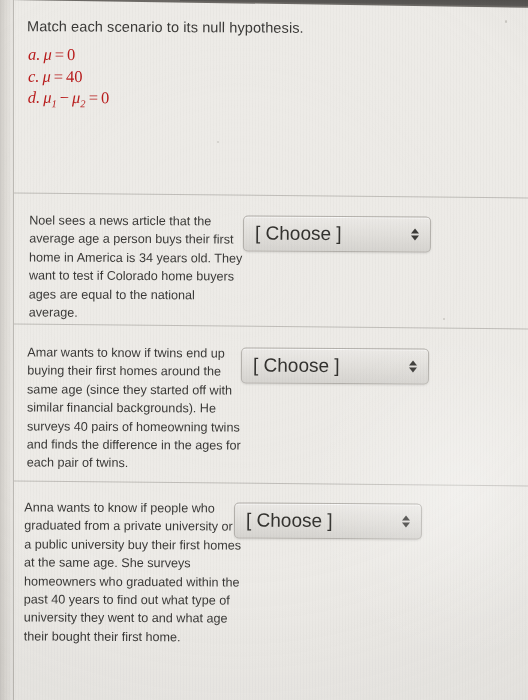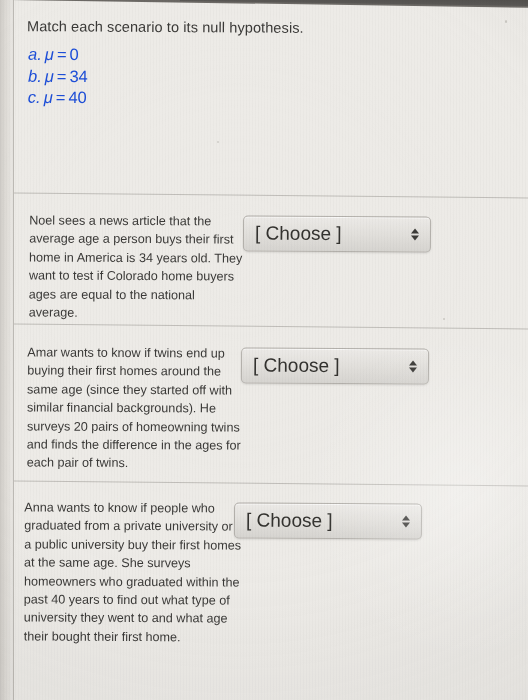--- a/index.html
+++ b/index.html
@@ -105,23 +105,23 @@
     z-index: 20;
   }
 
   .math-list {
     position: absolute;
     left: 28px;
     top: 44px;
     transform: rotate(0.3deg);
   }
   .math-item {
-    font-family: Liberation Sans, sans-serif;
+    font-family: Liberation Serif, serif;
     font-size: 16.5px;
-    color: #1d4ed8;
+    color: #b91c1c;
     height: 21.5px;
     line-height: 21.5px;
     white-space: nowrap;
   }
   .math-item .lbl {
     font-style: italic;
     margin-right: 3px;
   }
   .math-item .var {
     font-style: italic;
@@ -198,44 +198,44 @@
 
   <div id="content">
 
     <div class="title">Match each scenario to its null hypothesis.</div>
 
     <div class="math-list">
       <div class="math-item">
         <span class="lbl">a.</span><span class="expr"><span class="var">μ</span><span class="op">=</span>0</span>
       </div>
       <div class="math-item">
-        <span class="lbl">b.</span><span class="expr"><span class="var">μ</span><span class="op">=</span>34</span>
+        <span class="lbl">c.</span><span class="expr"><span class="var">μ</span><span class="op">=</span>40</span>
       </div>
       <div class="math-item">
-        <span class="lbl">c.</span><span class="expr"><span class="var">μ</span><span class="op">=</span>40</span>
+        <span class="lbl">d.</span><span class="expr"><span class="var">μ</span><sub>1</sub><span class="op">−</span><span class="var">μ</span><sub>2</sub><span class="op">=</span>0</span>
       </div>
     </div>
 
     <div class="sep" style="top:195px; transform: rotate(0.55deg);"></div>
     <div class="sep" style="top:326px; transform: rotate(0.55deg);"></div>
     <div class="sep" style="top:483px; transform: rotate(0.55deg);"></div>
 
     <div class="row">
       <div class="row-text" style="left:29px; top:212px; transform: rotate(0.3deg);">Noel sees a news article that the average age a person buys their first home in America is 34 years old. They want to test if Colorado home buyers ages are equal to the national average.</div>
       <div class="dropdown" style="left:243px; top:216px; width:186px; transform: rotate(0.35deg);">
         <span class="dd-label">[ Choose ]</span>
         <span class="dd-arrows">
           <span class="up"></span>
           <span class="down"></span>
         </span>
       </div>
     </div>
 
     <div class="row">
-      <div class="row-text" style="left:27px; top:344px; transform: rotate(0.3deg);">Amar wants to know if twins end up buying their first homes around the same age (since they started off with similar financial backgrounds). He surveys 20 pairs of homeowning twins and finds the difference in the ages for each pair of twins.</div>
+      <div class="row-text" style="left:27px; top:344px; transform: rotate(0.3deg);">Amar wants to know if twins end up buying their first homes around the same age (since they started off with similar financial backgrounds). He surveys 40 pairs of homeowning twins and finds the difference in the ages for each pair of twins.</div>
       <div class="dropdown" style="left:241px; top:348px; width:186px; transform: rotate(0.35deg);">
         <span class="dd-label">[ Choose ]</span>
         <span class="dd-arrows">
           <span class="up"></span>
           <span class="down"></span>
         </span>
       </div>
     </div>
 
     <div class="row">

